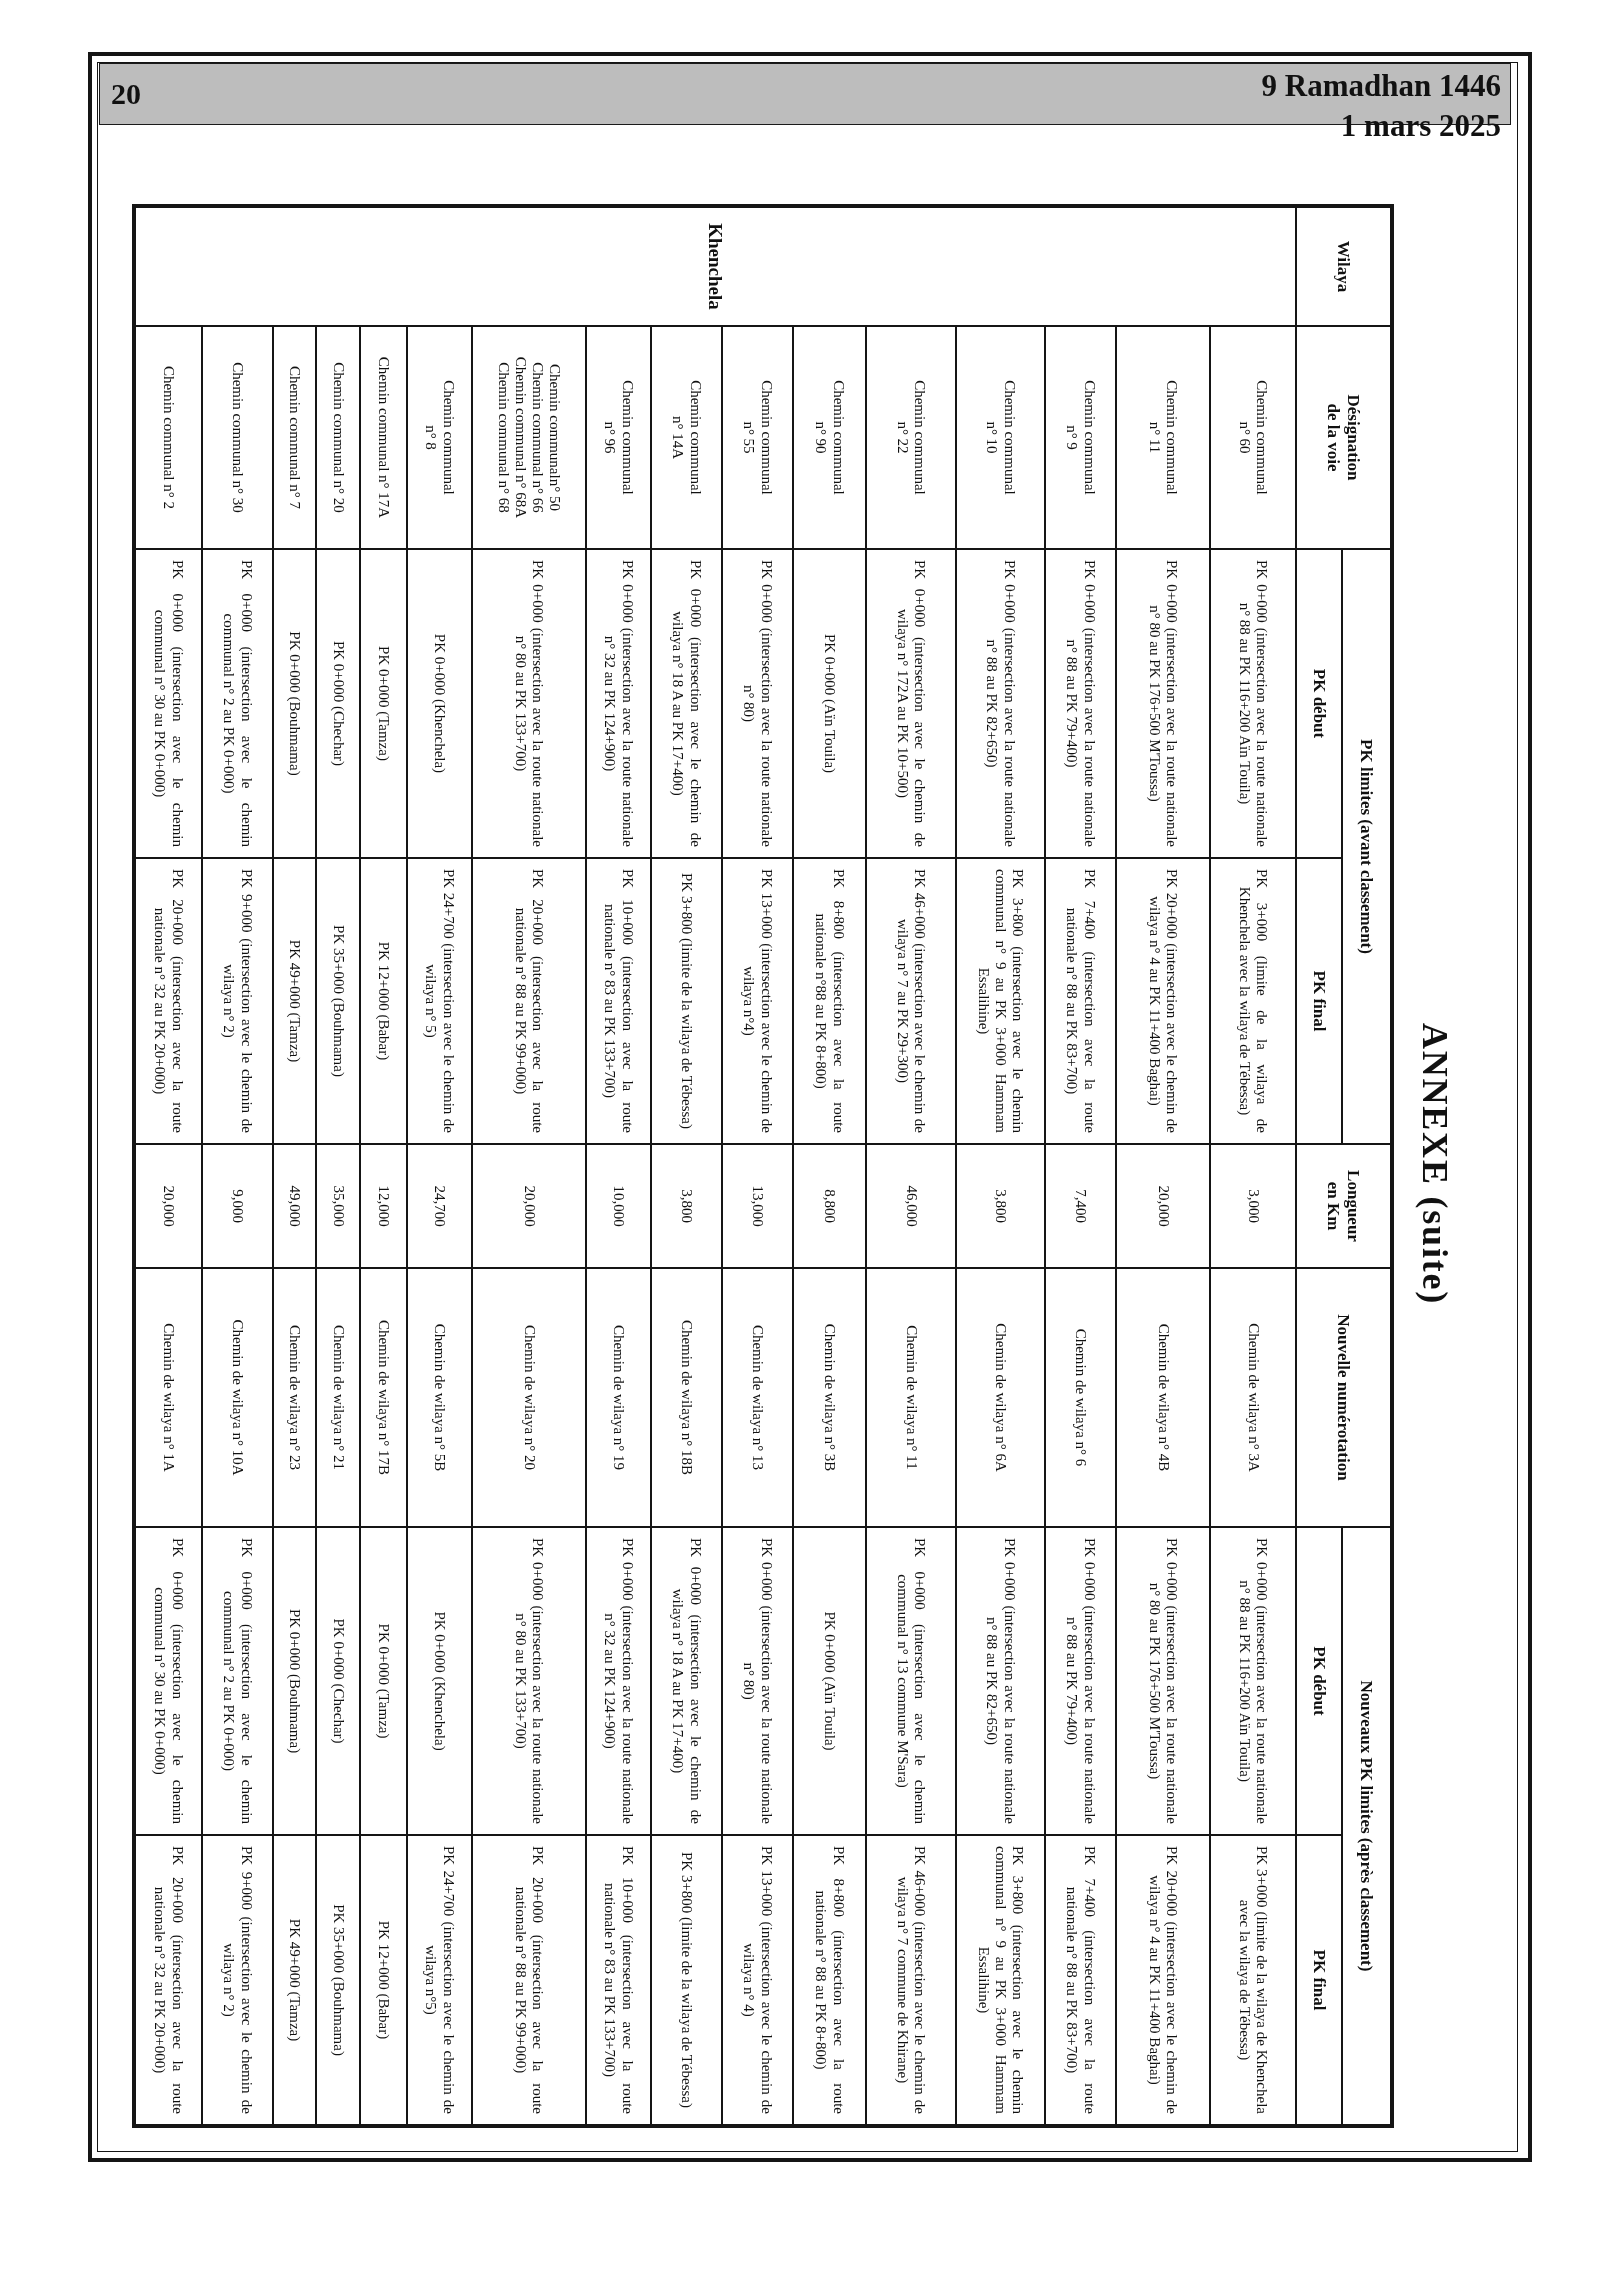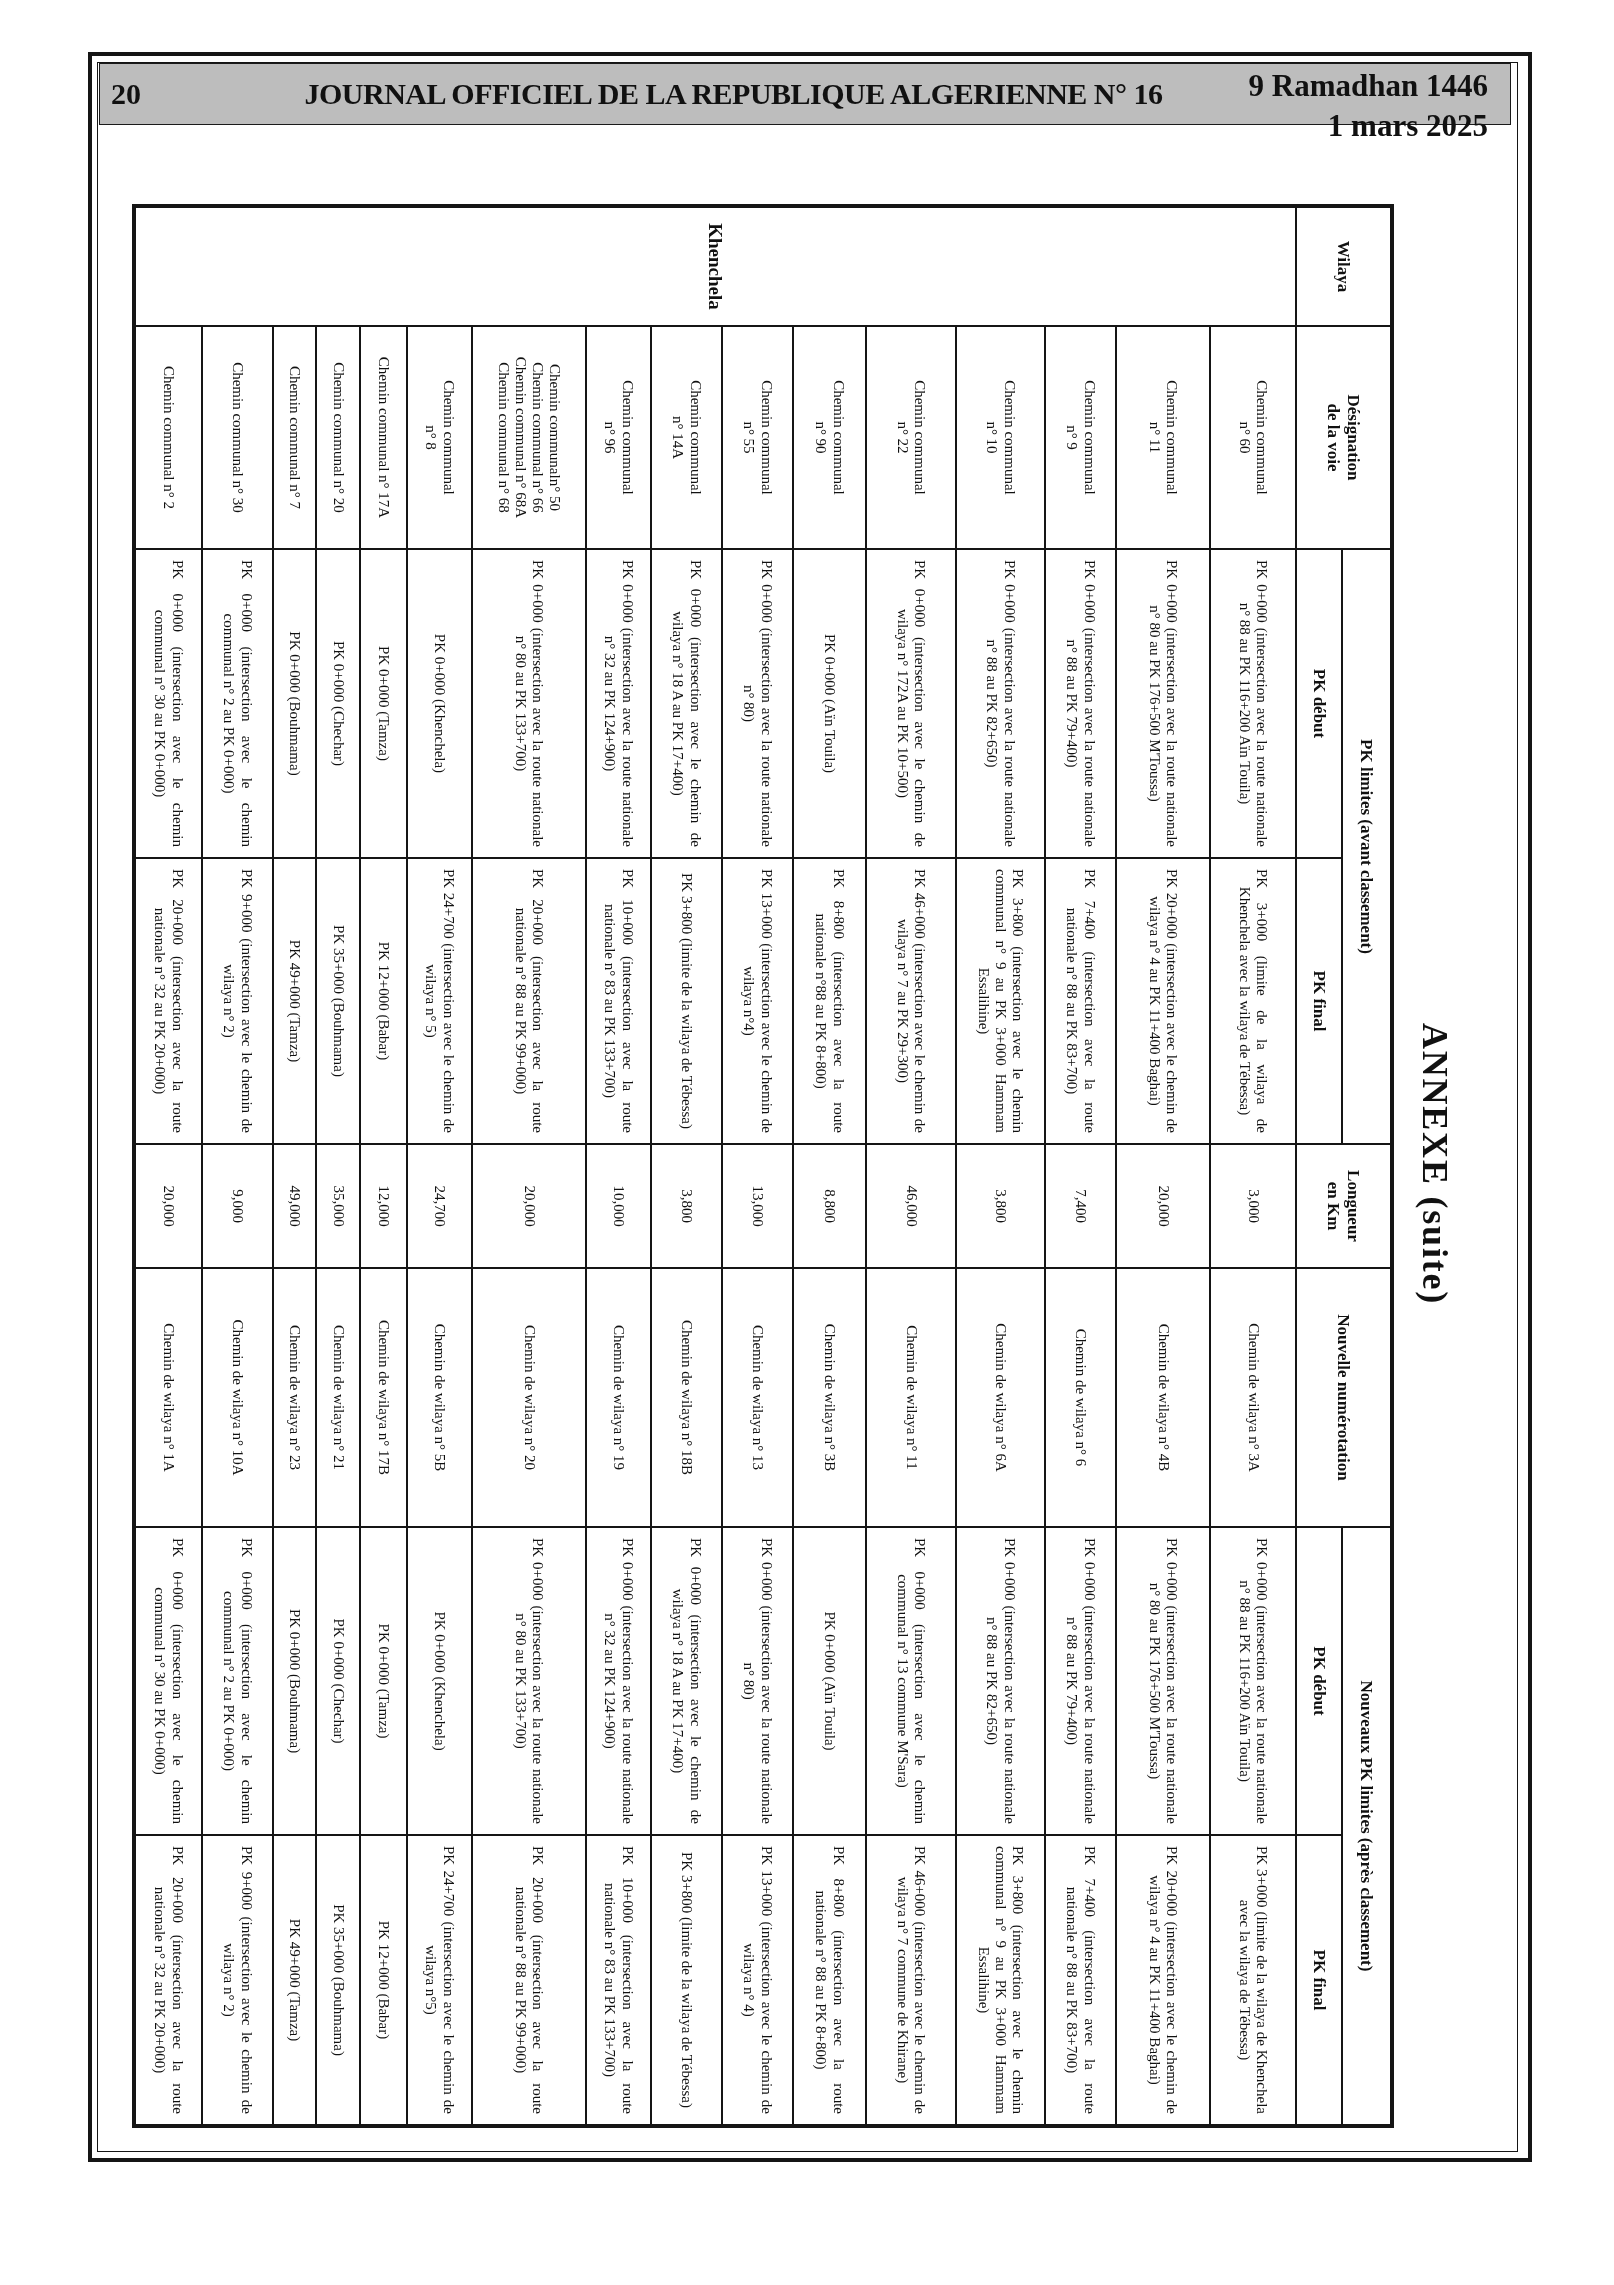--- a/index.html
+++ b/index.html
@@ -12,21 +12,21 @@
     border:4.5px solid #151515;box-sizing:border-box;}
   .frame-inner{position:absolute;left:97px;top:62px;width:1421px;height:2090px;
     border:1.8px solid #151515;box-sizing:border-box;}
   
   .masthead{position:absolute;left:99px;top:63px;width:1412px;height:62px;
     background:var(--bar-bg,#bdbdbd);border:1.8px solid #1a1a1a;box-sizing:border-box;}
   .pageno{position:absolute;left:11px;top:50%;transform:translateY(-50%);
     font-weight:bold;font-size:30px;}
   .jtitle{position:absolute;left:190px;top:50%;transform:translateY(-50%);
     width:887px;text-align:center;font-weight:bold;font-size:30px;letter-spacing:-0.5px;white-space:nowrap;}
-  .jdates{position:absolute;right:22px;top:1.8px;text-align:right;
+  .jdates{position:absolute;right:9px;top:1.8px;text-align:right;
     font-weight:bold;font-size:31px;line-height:40px;}
   
   .rot{position:absolute;left:136px;top:204px;width:1920px;height:1341px;
     transform-origin:0 0;transform:rotate(90deg) translateY(-100%);}
   .annexe{height:83px;display:flex;align-items:center;justify-content:center;
     font-weight:bold;font-size:36px;letter-spacing:1.8px;}
   table.jo{width:1920px;table-layout:fixed;border-collapse:collapse;}
   table.jo th,table.jo td{border:2.7px solid #151515;vertical-align:middle;
     box-sizing:border-box;overflow:hidden;}
   table.jo{border:4.5px solid #151515;}
@@ -40,21 +40,20 @@
   td.wil{font-weight:bold;font-size:19px;text-align:center;}
 </style>
 </head>
 <body>
 
 <div class="frame-outer"></div>
 <div class="frame-inner"></div>
 
 <div class="masthead">
   <span class="pageno">20</span>
-  <span class="jtitle">JOURNAL OFFICIEL DE LA REPUBLIQUE ALGERIENNE N° 16</span>
   <div class="jdates">
     <div>9 Ramadhan 1446</div>
     <div>1 mars 2025</div>
   </div>
 </div>
 
 <div class="rot">
   <div class="annexe">ANNEXE (suite)</div>
   <table class="jo">
     <colgroup>

